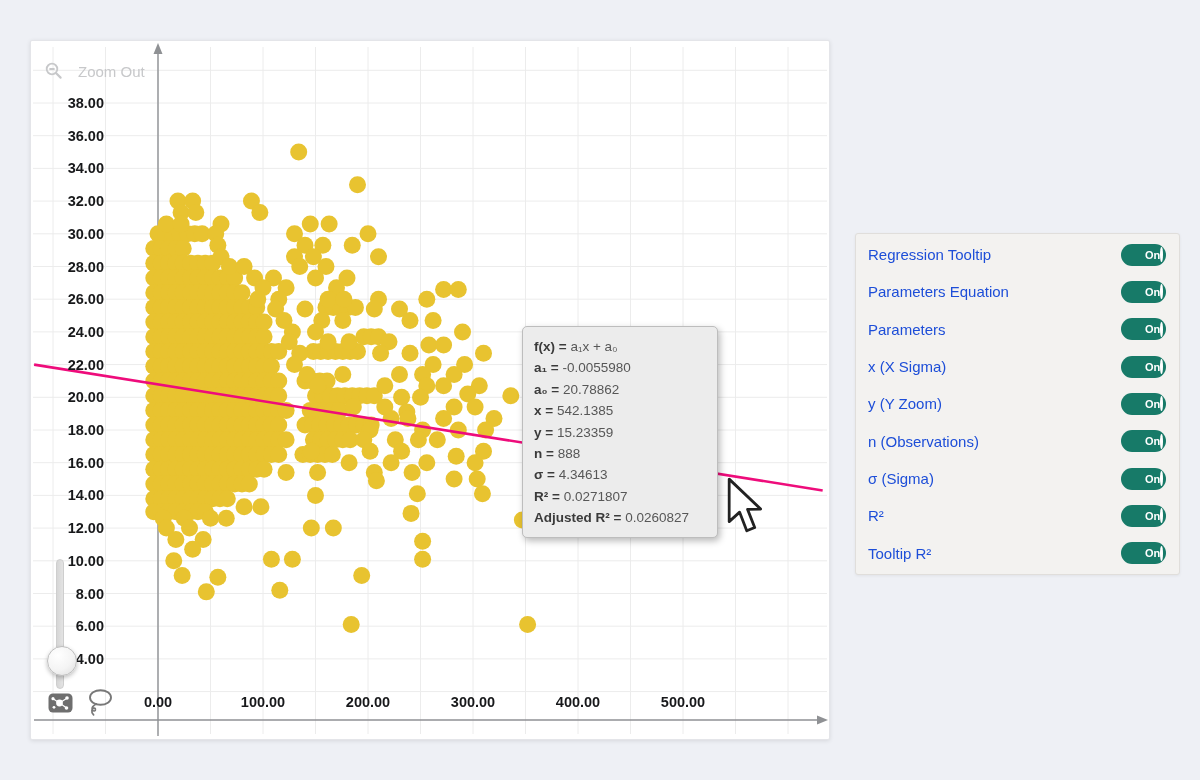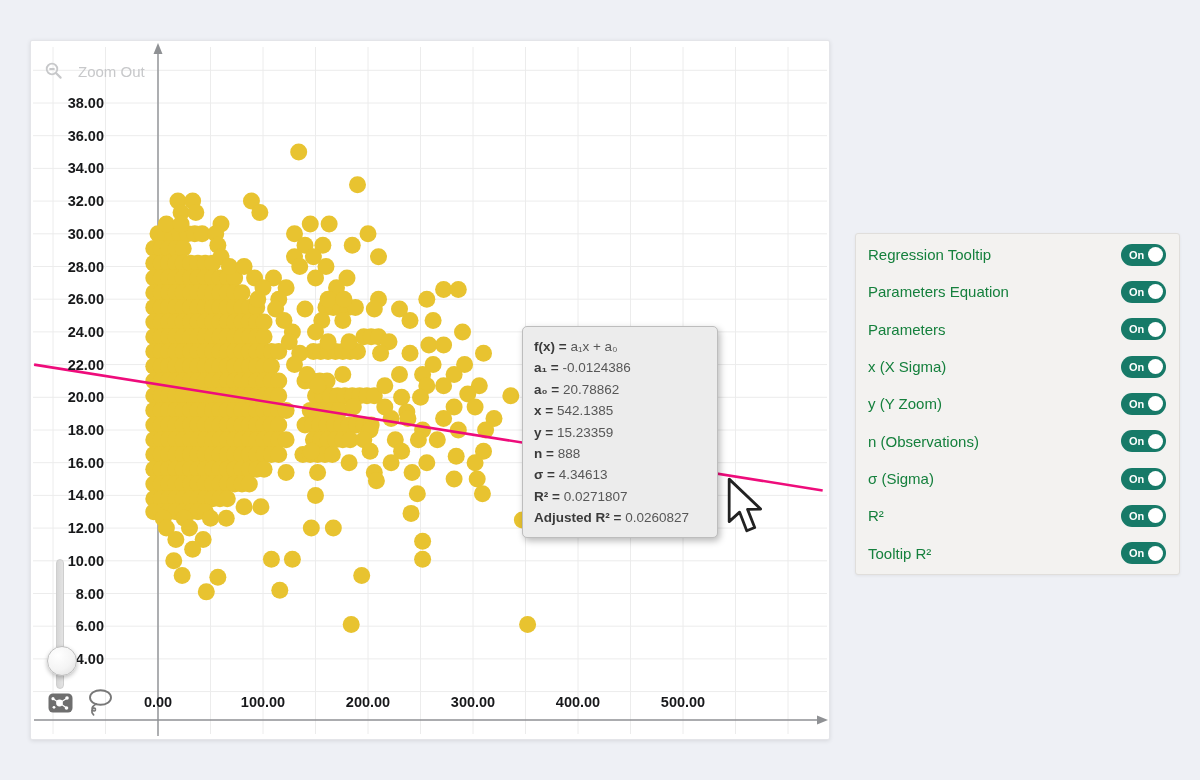--- a/index.html
+++ b/index.html
@@ -49,26 +49,26 @@
   .mouse-cursor { position:absolute; left:694px; top:436px; z-index:6; pointer-events:none; }
 
   
   .settings-panel {
     position:absolute; left:855px; top:233px; width:325px; height:342px;
     background:#f3f2f0; border:1px solid #e0dedb; border-radius:3px;
     box-shadow:0 1px 3px rgba(0,0,0,.06);
     display:flex; flex-direction:column; justify-content:space-around; padding:2px 0;
   }
   .srow { display:flex; align-items:center; justify-content:space-between; padding:0 13px 0 12px; height:36px; }
-  .slabel { font-size:15px; color:#15803d; }
+  .slabel { font-size:15px; color:#1d4ed8; }
   .toggle {
     width:45px; height:22px; border-radius:11px; display:flex; align-items:center;
     justify-content:space-between; cursor:pointer; flex:none;
   }
-  .toggle .on-label { color:#fff; font-size:11px; font-weight:700; margin-left:8px; }
+  .toggle .on-label { color:#fff; font-size:11px; font-weight:700; margin-left:24px; }
   .toggle .knob { width:15px; height:15px; border-radius:50%; background:#ffffff; margin-right:3px; }
 </style>
 </head>
 <body>
 
 <div class="chart-panel">
 
   <svg class="chart-svg" id="chart-svg" width="798" height="698">
       <g>
         <line x1="22" y1="6" x2="22" y2="693" stroke="#ececec" stroke-width="1"></line>
@@ -664,21 +664,21 @@
       <svg width="26" height="28" viewBox="0 0 26 28">
         <ellipse cx="13.5" cy="8.5" rx="10.5" ry="7.3" fill="none" stroke="#787878" stroke-width="1.9"></ellipse>
         <path d="M9.5,14.8 C6.5,16.5 4.5,18.5 5.2,20.6 C5.9,22.7 8.8,22.3 8.4,20.2 C8.1,18.4 5.5,18.9 4.9,21.2 C4.5,22.9 5.4,24.6 6.6,25.8" fill="none" stroke="#787878" stroke-width="1.7" stroke-linecap="round"></path>
       </svg>
     </span>
   </div>
 
   <div class="reg-tooltip" id="reg-tooltip">
   <div class="trow"><b>f(x) = </b><span>a₁x + a₀</span></div>
 
-  <div class="trow"><b>a₁ = </b><span>-0.0124386</span></div>
+  <div class="trow"><b>a₁ = </b><span>-0.0055980</span></div>
 
   <div class="trow"><b>a₀ = </b><span>20.78862</span></div>
 
   <div class="trow"><b>x = </b><span>542.1385</span></div>
 
   <div class="trow"><b>y = </b><span>15.23359</span></div>
 
   <div class="trow"><b>n = </b><span>888</span></div>
 
   <div class="trow"><b>σ = </b><span>4.34613</span></div>

